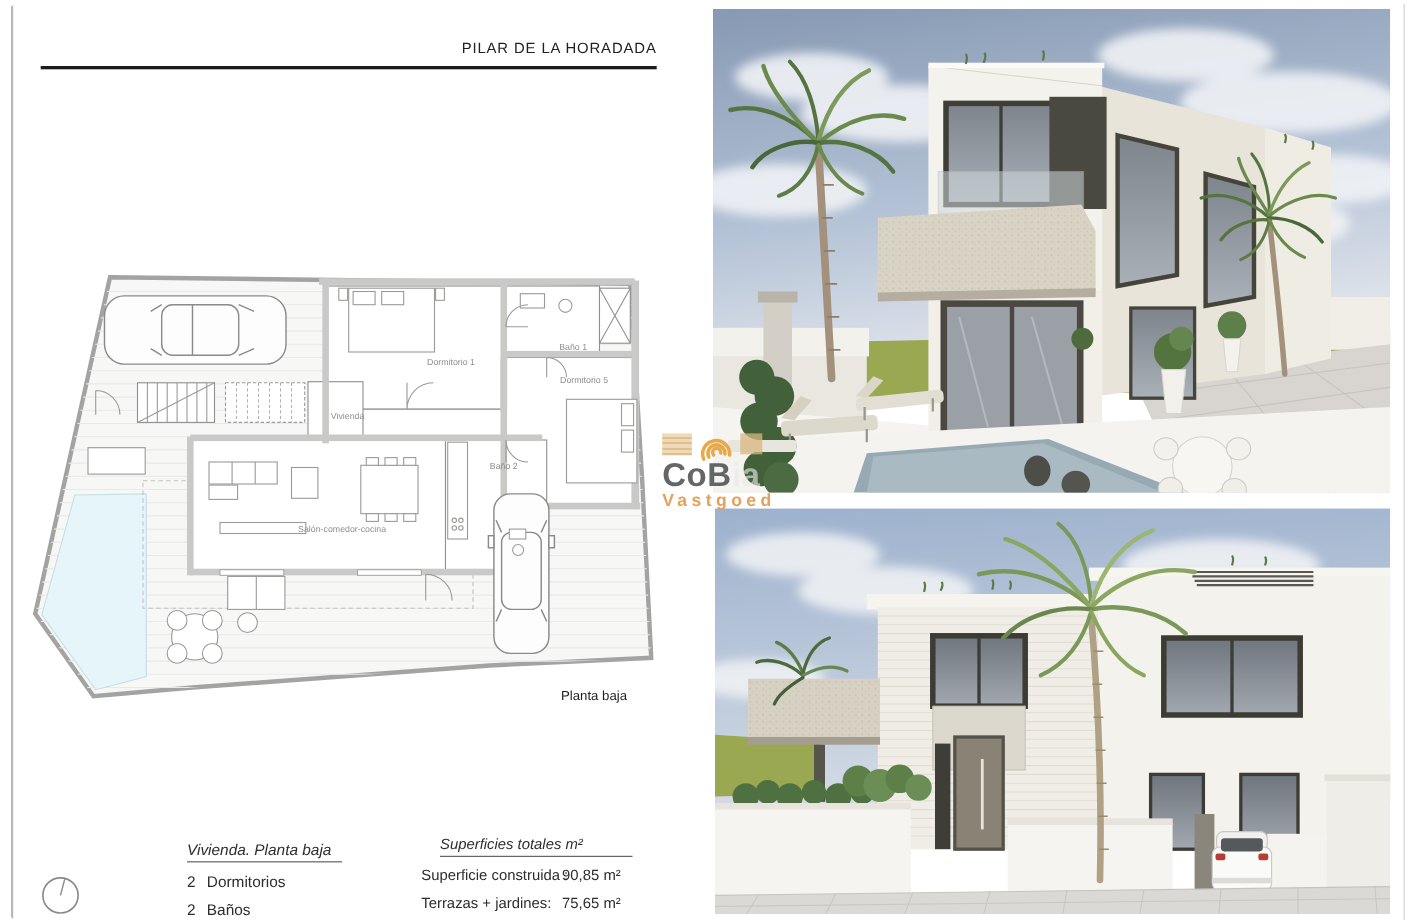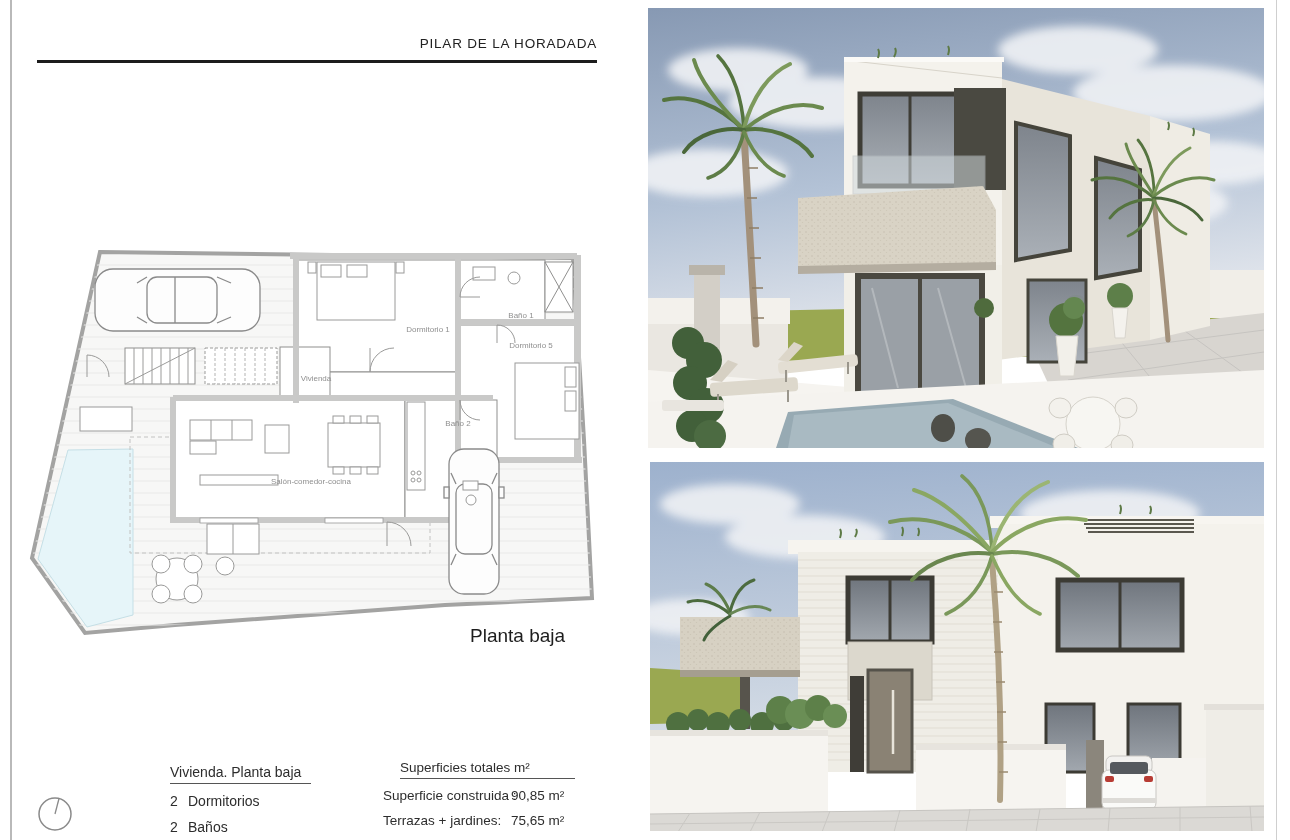--- a/index.html
+++ b/index.html
@@ -1,35 +1,35 @@
 <!DOCTYPE html>
 <html><head>
 <meta charset="utf-8">
 <style>
   html,body{margin:0;padding:0;background:#ffffff;}
   .page{position:relative;width:1290px;height:840px;background:#ffffff;overflow:hidden;
-        font-family:"Liberation Sans", sans-serif;color:#2e2e2e;}
+        font-family:"Liberation Sans", sans-serif;color:#2e2e2e;border-radius:27px;}
   .edge{position:absolute;top:0;height:840px;}
   .edge.left{left:10px;width:2px;background:#b9b9b9;}
   .edge.right{left:1276px;width:1px;background:#cfcfcf;}
 
   .title{position:absolute;left:37px;top:36px;width:560px;text-align:right;
          font-size:13.5px;letter-spacing:.8px;color:#222;}
   .title-rule{position:absolute;left:37px;top:60px;width:560px;height:3px;background:#1c1c1c;}
 
   .plan-wrap{position:absolute;left:25px;top:235px;width:575px;height:415px;}
   .room-label{position:absolute;font-size:8px;color:#8f8f8f;text-align:center;white-space:nowrap;}
-  .plan-caption{position:absolute;left:445px;top:390px;width:140px;
-                font-size:19px;color:#1d1d1d;}
+  .plan-caption{position:absolute;left:445px;top:390px;width:140px;text-align:center;
+                font-size:12px;color:#1d1d1d;}
 
   .compass{position:absolute;left:34px;top:793px;}
 
   .details-left{position:absolute;left:170px;top:764px;font-size:14px;color:#2d2d2d;}
   .details-right{position:absolute;left:383px;top:760px;font-size:13.5px;color:#2d2d2d;}
-  .d-heading{border-bottom:1.2px solid #555;padding:0 10px 3px 0;display:inline-block;}
+  .d-heading{border-bottom:1.2px solid #555;padding:0 10px 3px 0;display:inline-block;font-style:italic;}
   .details-left .d-heading{min-width:128px;}
   .details-right .d-heading{min-width:165px;margin-left:17px;}
   .d-item{margin-top:9px;line-height:17px;}
   .d-item .qty{display:inline-block;width:18px;}
   .d-row{margin-top:8px;line-height:17px;white-space:nowrap;}
   .d-row .lbl{display:inline-block;width:128px;}
 
   .render{position:absolute;overflow:hidden;}
   .render-top{left:648px;top:8px;width:616px;height:440px;}
   .render-bottom{left:650px;top:462px;width:614px;height:369px;}
@@ -170,21 +170,21 @@
         <path d="M472,90 A18,18 0 0 1 490,108 M472,90 472,108"></path>
         <path d="M362,287 A24,24 0 0 1 386,311 M362,287 362,311"></path>
         <path d="M62,120 A22,22 0 0 1 84,142 M62,120 62,142"></path>
       </g>
 
       <g>
         <rect x="175" y="283" width="58" height="5" fill="#fff" stroke="#9a9a99" stroke-width=".8"></rect>
         <rect x="300" y="283" width="58" height="5" fill="#fff" stroke="#9a9a99" stroke-width=".8"></rect>
       </g>
     </svg>
-    <span class="room-label" style="left:348px;top:90px;width:110px;">Dormitorio 1</span>
+    <span class="room-label" style="left:330px;top:90px;width:110px;">Dormitorio 1</span>
     <span class="room-label" style="left:466px;top:52px;width:60px;margin-top:24px;">Baño 1</span>
     <span class="room-label" style="left:446px;top:106px;width:120px;">Dormitorio 5</span>
     <span class="room-label" style="left:261px;top:139px;width:60px;">Vivienda</span>
     <span class="room-label" style="left:403px;top:184px;width:60px;">Baño 2</span>
     <span class="room-label" style="left:226px;top:242px;width:120px;">Salón-comedor-cocina</span>
     <div class="plan-caption">Planta baja</div>
   </div>
 
   <div class="render render-top">
     <svg width="616" height="440" viewBox="0 0 616 440">
@@ -474,20 +474,35 @@
         <polygon points="0,369 614,369 614,344 614,370 0,370" fill="#d6d4d0"></polygon>
         <path d="M0,352 614,344" stroke="#c6c4c0" stroke-width="1"></path>
         <path d="M0,362 614,355" stroke="#cac8c4" stroke-width="1"></path>
         <g stroke="#c9c7c3" stroke-width="1">
           <path d="M40,351 28,370 M110,350 100,370 M180,349 172,370 M250,348 244,370 M320,347 316,370 M390,347 386,370 M460,346 458,370 M530,345 530,370 M600,344 602,370"></path>
         </g>
       </g>
     </svg>
   </div>
 
+  <div class="watermark">
+    <div class="wm-icons">
+      <span class="wm-sq1"></span>
+      <svg width="36" height="32" viewBox="0 0 36 34">
+        <g stroke="#E8A23D" fill="none" stroke-width="3.4" stroke-linecap="round">
+          <path d="M6,27 A13,13 0 1 1 31,23"></path>
+          <path d="M11,25 A8.2,8.2 0 1 1 26.5,22"></path>
+          <path d="M15.5,23 A4,4 0 1 1 22.5,21"></path>
+        </g>
+      </svg>
+      <span class="wm-sq2"></span>
+    </div>
+    <div class="wm-name"><span class="dk">CoB</span><span class="lt">ia</span></div>
+    <div class="wm-sub">Vastgoed</div>
+  </div>
 
   <svg class="compass" width="42" height="42" viewBox="0 0 42 42">
     <circle cx="21" cy="21" r="16" fill="none" stroke="#8a8a8a" stroke-width="1.5"></circle>
     <line x1="21" y1="21" x2="25" y2="5.5" stroke="#8a8a8a" stroke-width="1.3"></line>
   </svg>
 
   <div class="details-left">
     <div class="d-heading">Vivienda. Planta baja</div>
     <div class="d-item"><span class="qty">2</span><span>Dormitorios</span></div>
     <div class="d-item"><span class="qty">2</span><span>Baños</span></div>

